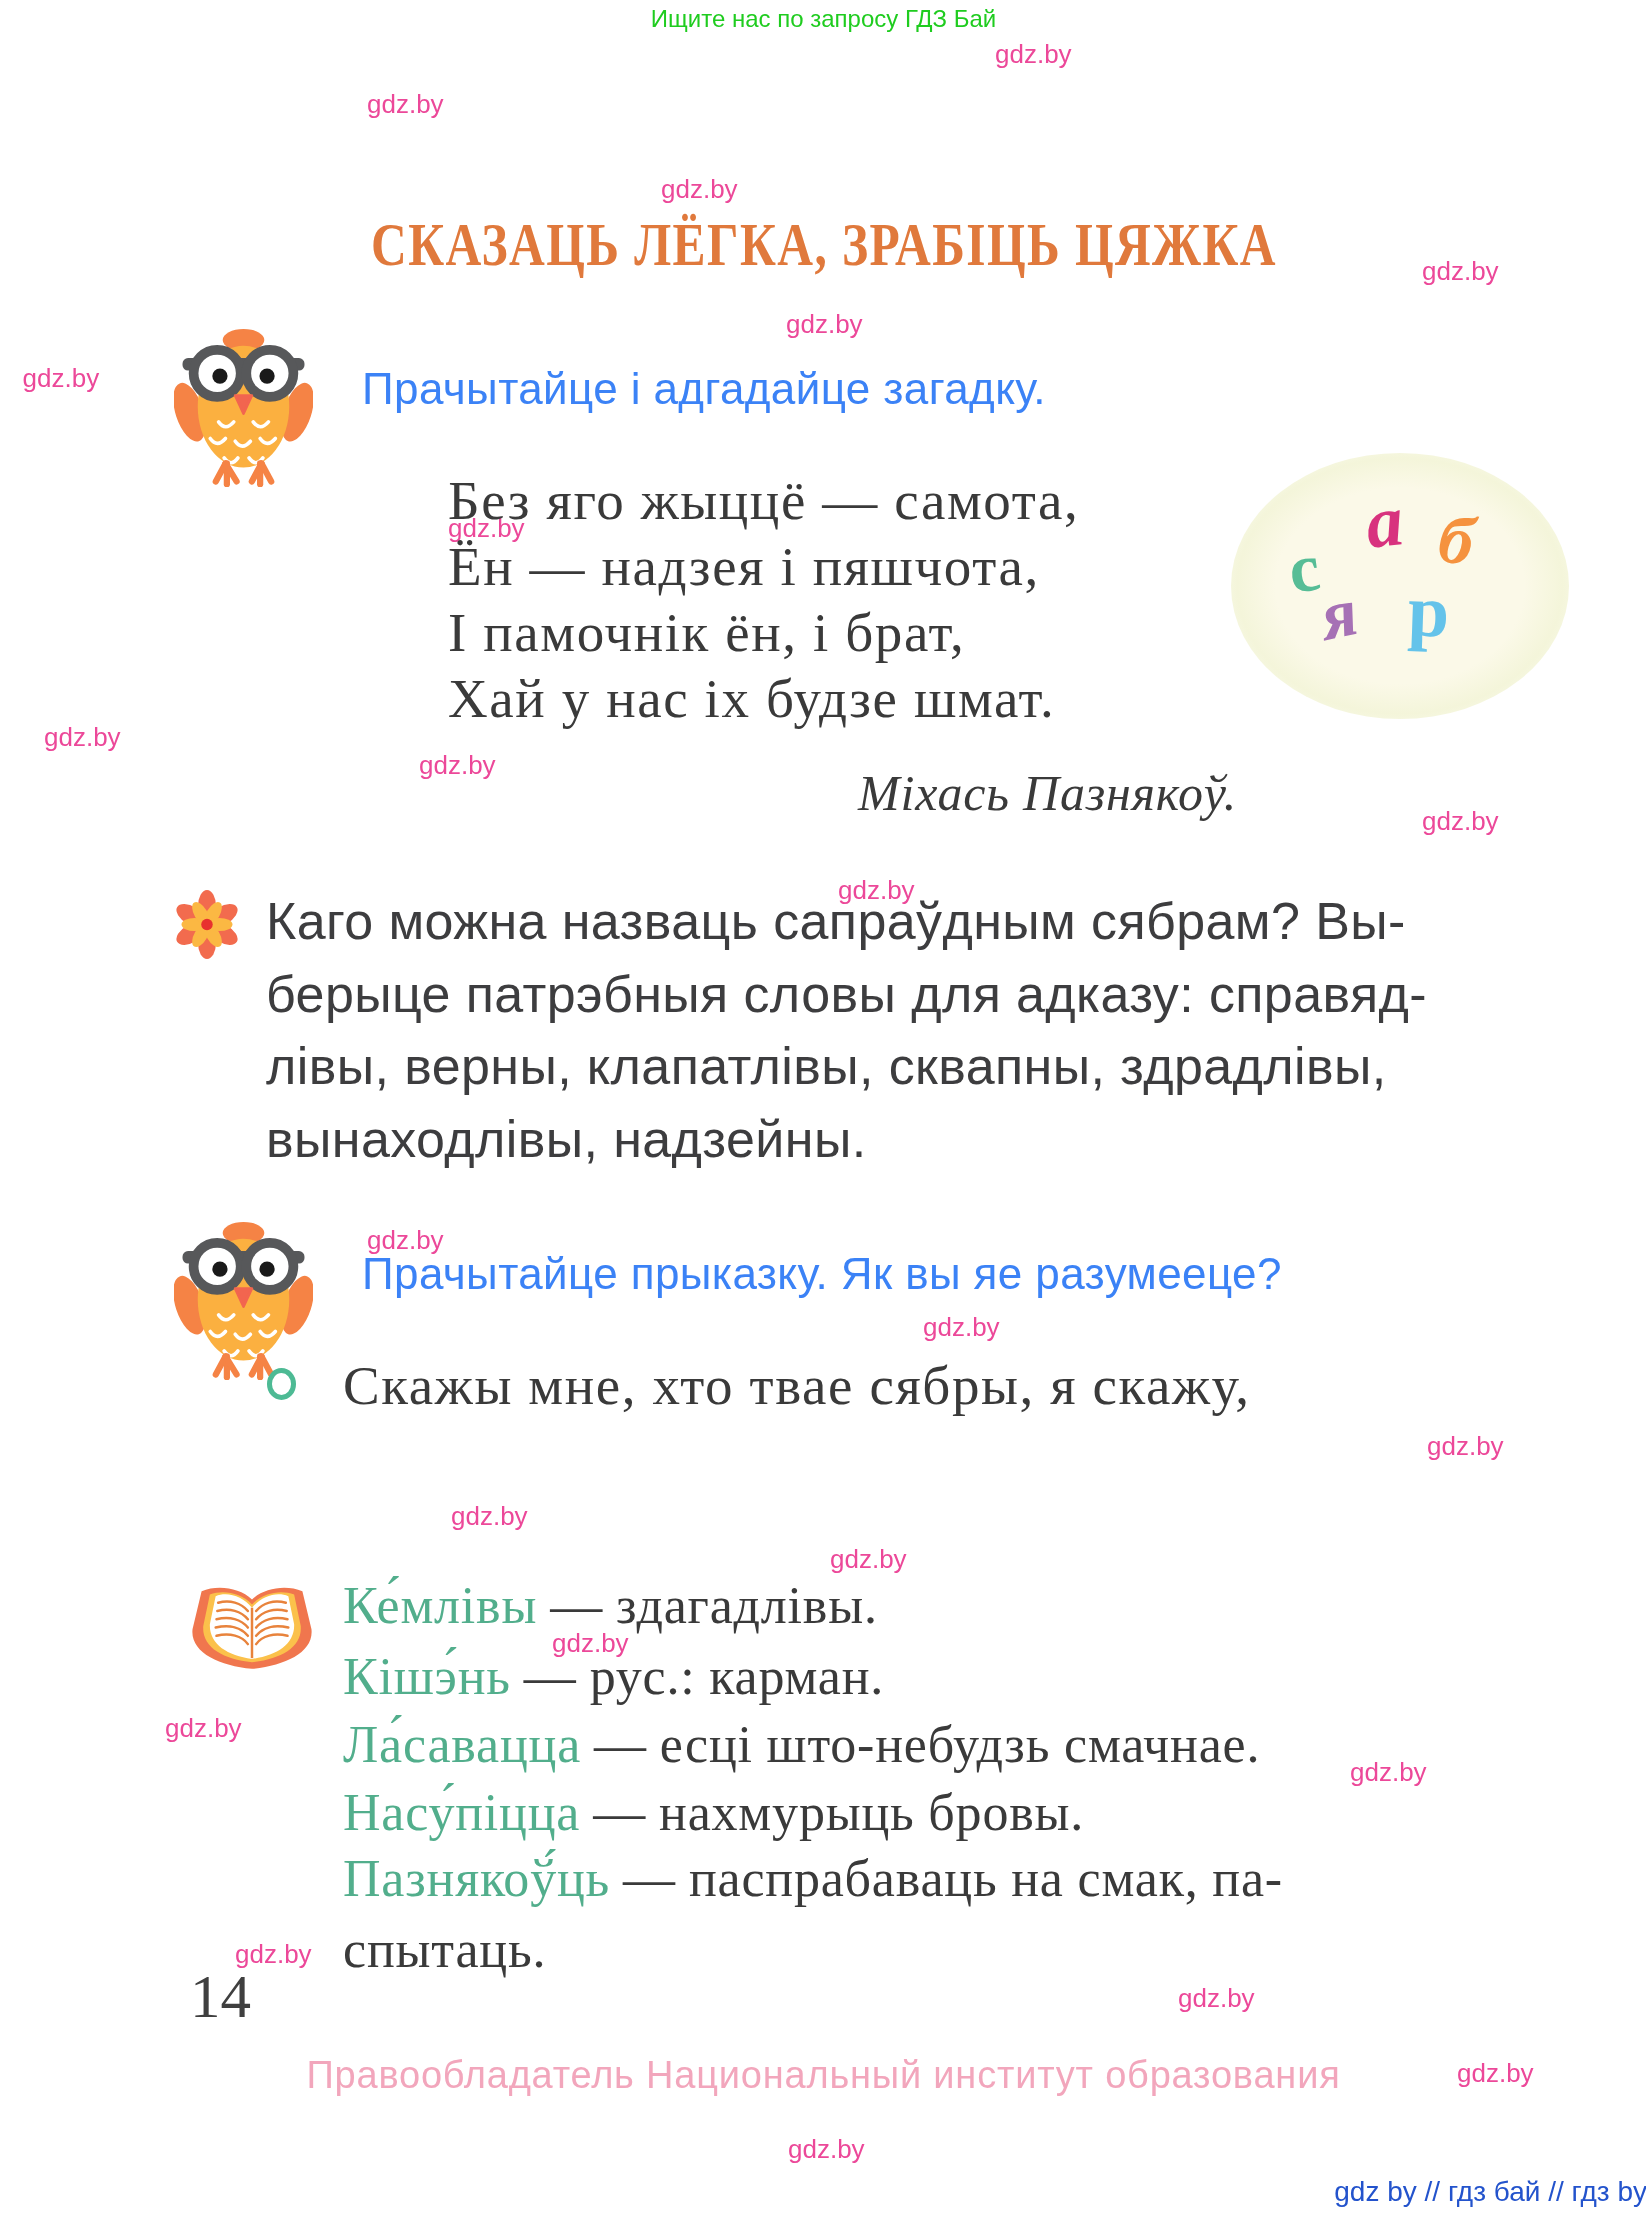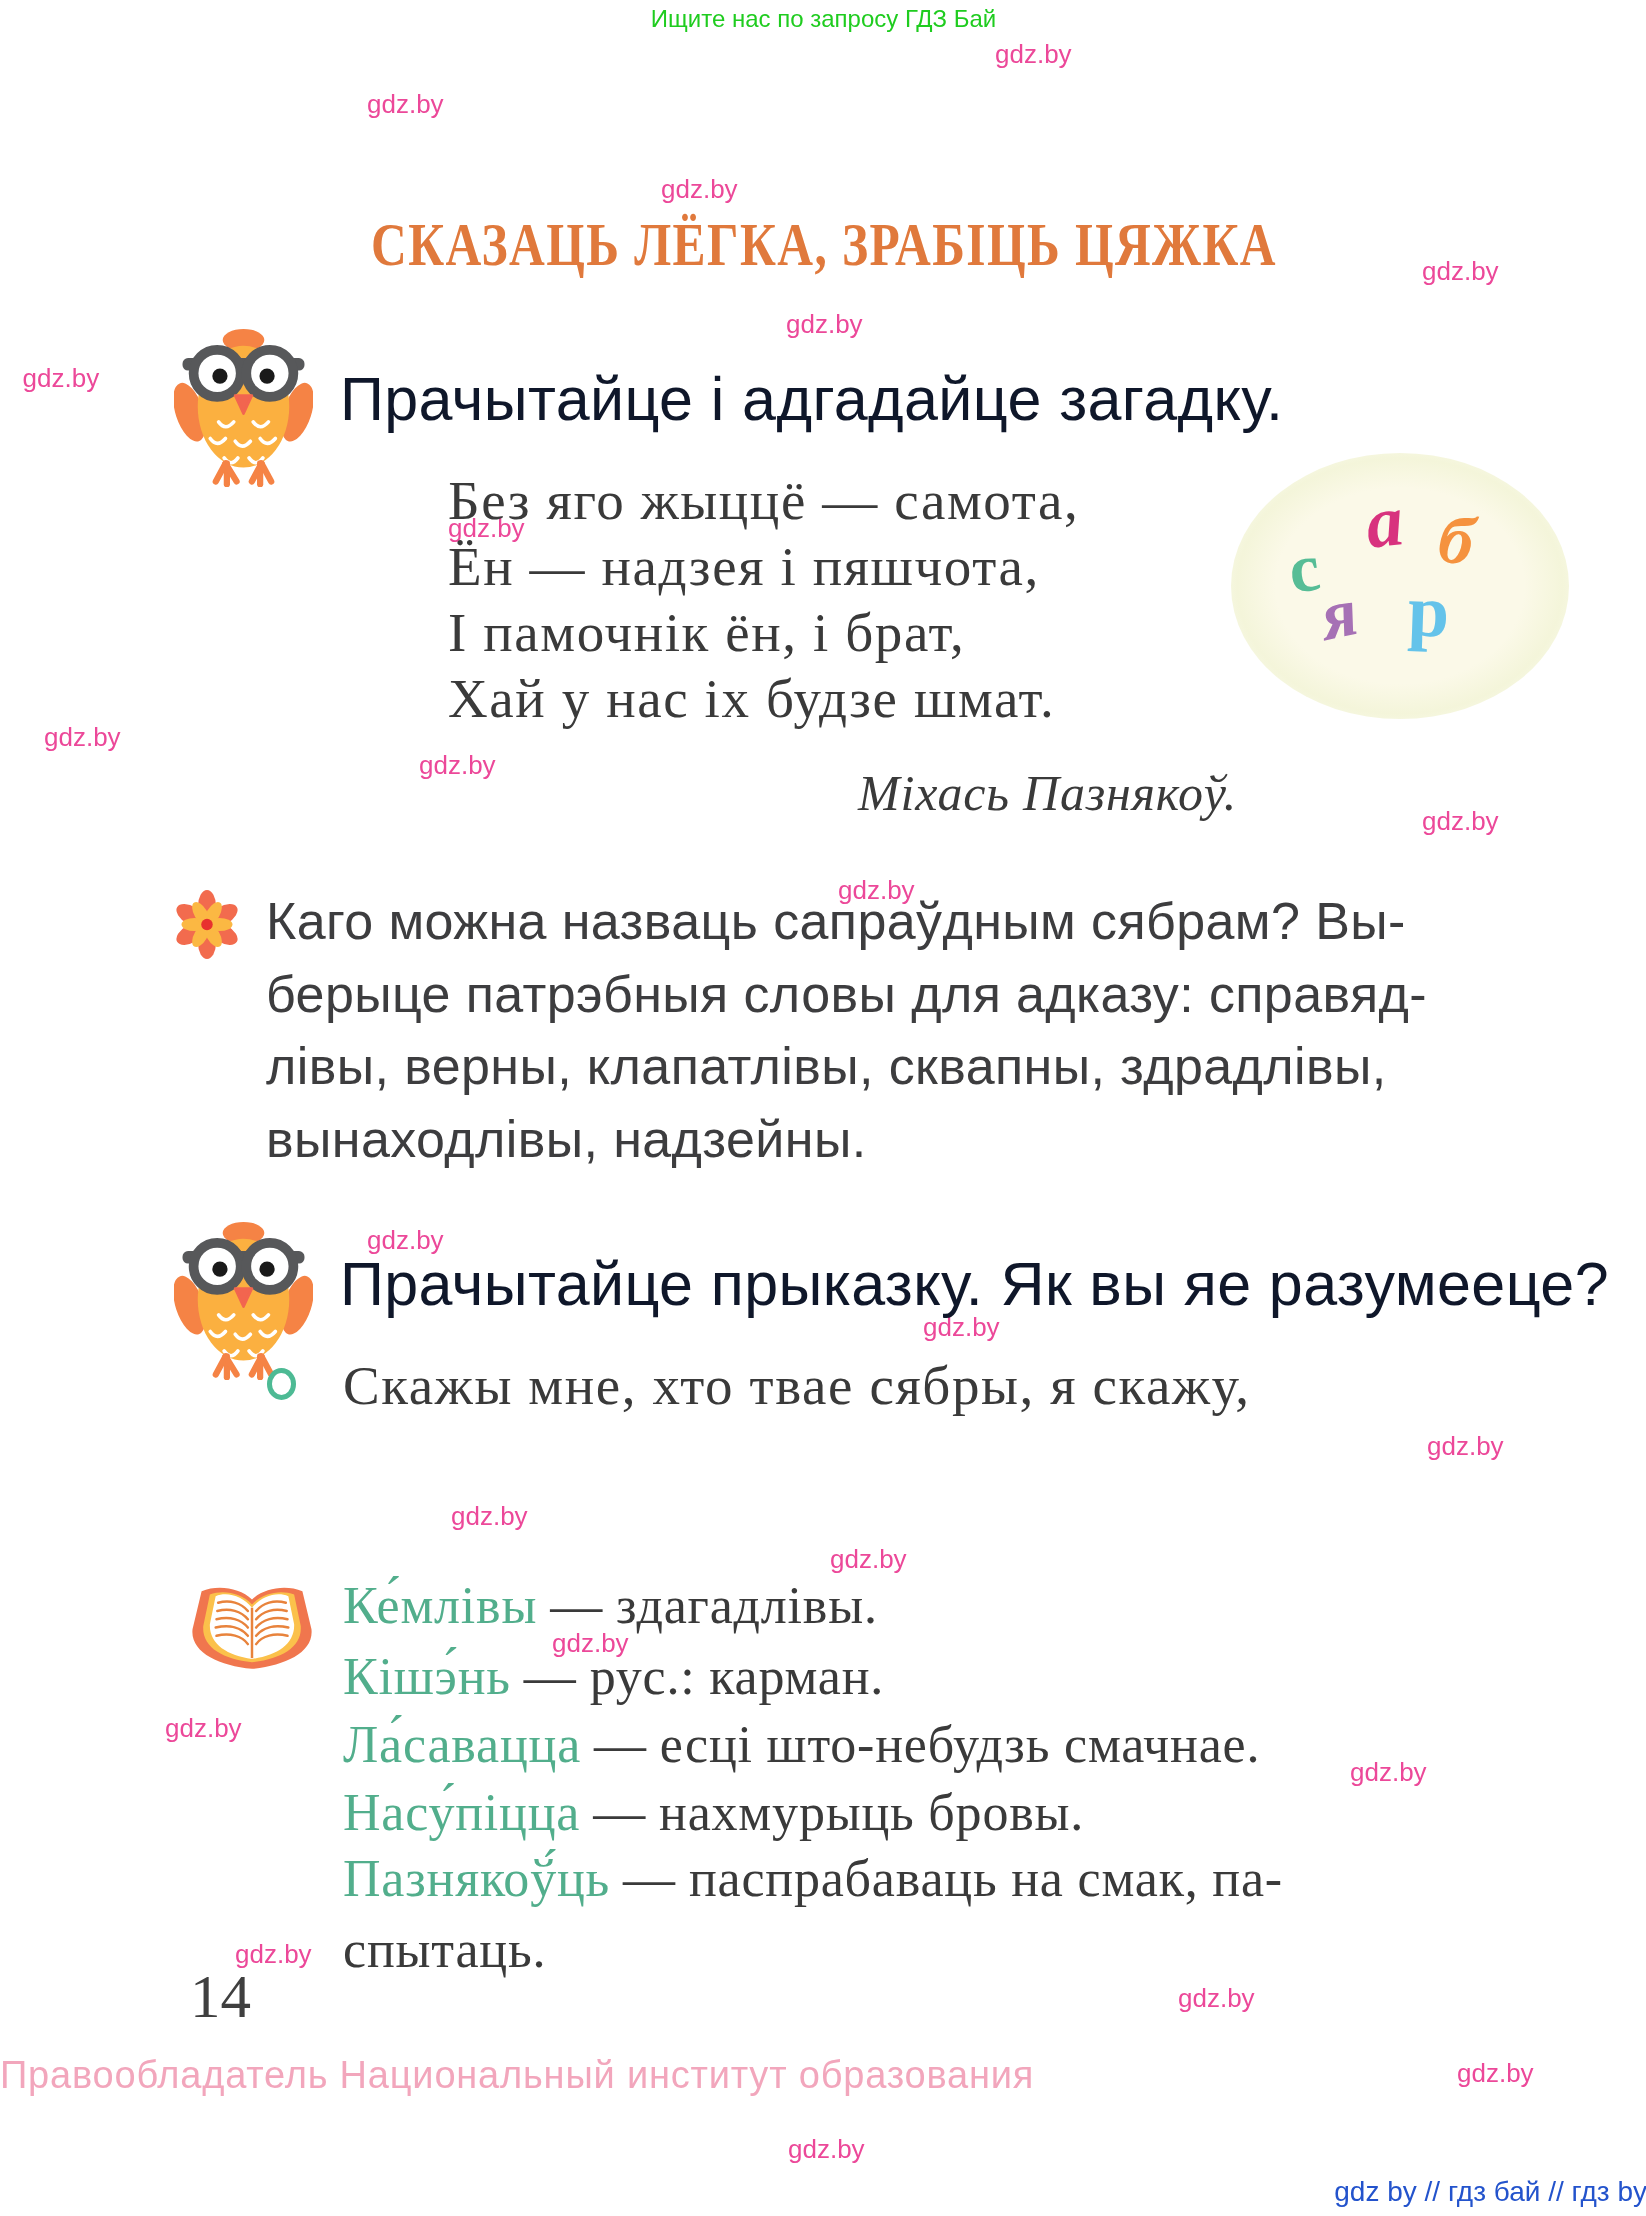--- a/index.html
+++ b/index.html
@@ -4,21 +4,21 @@
 <style>
   html,body{margin:0;padding:0;background:#ffffff;}
   .page{position:relative;width:1647px;height:2216px;background:#ffffff;overflow:hidden;
         font-family:"Liberation Sans",sans-serif;color:#3d3d3f;}
   .wm{position:absolute;font-size:26px;color:#ec4899;font-family:"Liberation Sans",sans-serif;white-space:nowrap;}
   .banner{position:absolute;top:4.8px;left:0;width:100%;text-align:center;font-size:24px;color:#1fcc1f;}
   .heading{position:absolute;top:213px;left:50%;transform-origin:center;transform:translateX(-50%) scale(0.9,1.1);
            white-space:nowrap;font-family:"Liberation Serif",serif;font-weight:bold;font-size:55px;
            letter-spacing:1.6px;color:#e0793c;}
   .owl{position:absolute;width:139px;height:158px;}
-  .instr{position:absolute;left:340px;font-size:61px;letter-spacing:0.4px;color:#0f172a;white-space:nowrap;}
+  .instr{position:absolute;left:362px;font-size:44px;letter-spacing:0.4px;color:#3b82f6;white-space:nowrap;}
   .poem-line{position:absolute;left:448px;font-family:"Liberation Serif",serif;font-size:55px;
              letter-spacing:1.6px;color:#3a3a3a;white-space:nowrap;}
   .author{position:absolute;left:717px;width:520px;text-align:right;font-family:"Liberation Serif",serif;
           font-style:italic;font-size:50px;letter-spacing:0.8px;color:#3a3a3a;}
   .oval{position:absolute;left:1231px;top:453px;width:338px;height:266px;border-radius:50%;
         background:radial-gradient(ellipse at center,#fbf9e8 0%,#fbf9e8 52%,#f4f5da 68%,rgba(244,247,218,0.55) 80%,rgba(255,255,255,0) 98%);}
   .oval-letter{position:absolute;font-family:"Liberation Serif",serif;font-weight:bold;line-height:1;}
   .l-s{left:58px;top:81px;font-size:68px;color:#56bd96;transform:rotate(-8deg);}
   .l-a{left:135px;top:32px;font-size:73px;color:#d8327e;font-style:italic;transform:rotate(-6deg);}
   .l-b{left:208px;top:53px;font-size:69px;color:#f5923e;font-style:italic;transform:rotate(8deg);}
@@ -29,21 +29,21 @@
   .it{}
   .bullet-ring{position:absolute;left:267px;top:1368px;width:19.3px;height:22px;border:5.6px solid #4dba94;border-radius:50%;}
   .prov{position:absolute;font-family:"Liberation Serif",serif;font-size:55px;letter-spacing:1.6px;
         color:#3a3a3a;white-space:nowrap;}
   .book{position:absolute;left:181px;top:1578px;width:142px;height:95px;}
   .dict-line{position:absolute;left:343px;font-family:"Liberation Serif",serif;font-size:52px;
              letter-spacing:0.8px;color:#3a3a3a;white-space:nowrap;}
   .term{color:#52ae8c;text-align:right;}
   .d-dash{margin:0 13px;}
   .pagenum{position:absolute;left:190px;top:1962px;font-family:"Liberation Serif",serif;font-size:61px;color:#3f3f3f;}
-  .copyright{position:absolute;top:2054px;left:0;width:100%;text-align:left;font-size:38px;
+  .copyright{position:absolute;top:2054px;left:0;width:100%;text-align:center;font-size:38px;
              letter-spacing:0.8px;color:#f2a6bc;}
   .links{position:absolute;top:2176px;left:0;width:100%;text-align:right;font-size:28px;color:#2353cc;}
 </style>
 </head>
 <body>
 
 <div class="page">
 
   <div class="banner">Ищите нас по запросу ГДЗ Бай</div>
 

